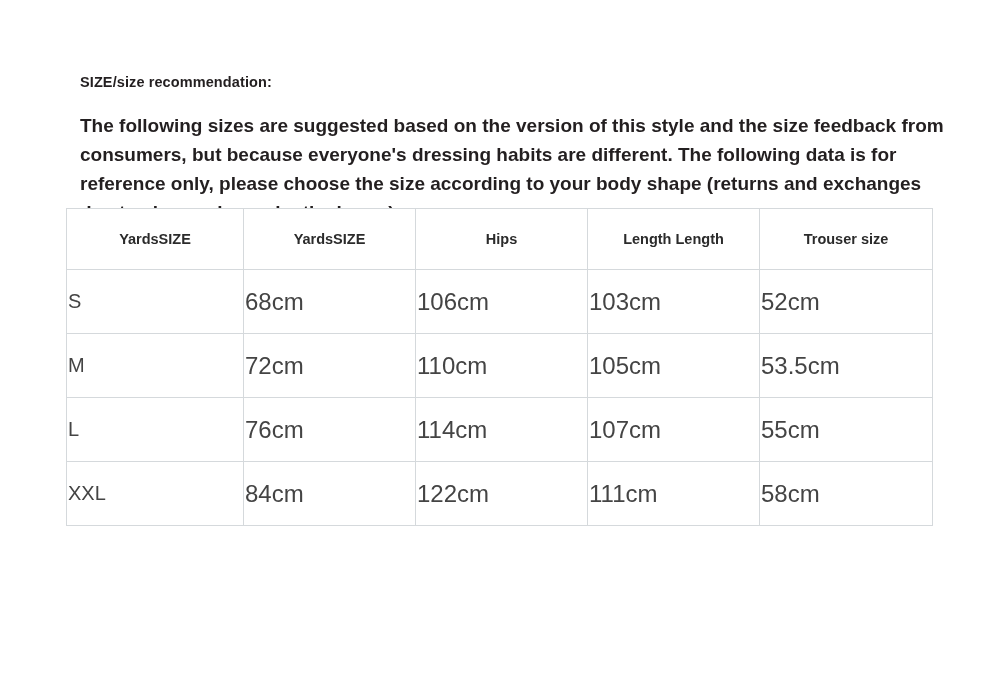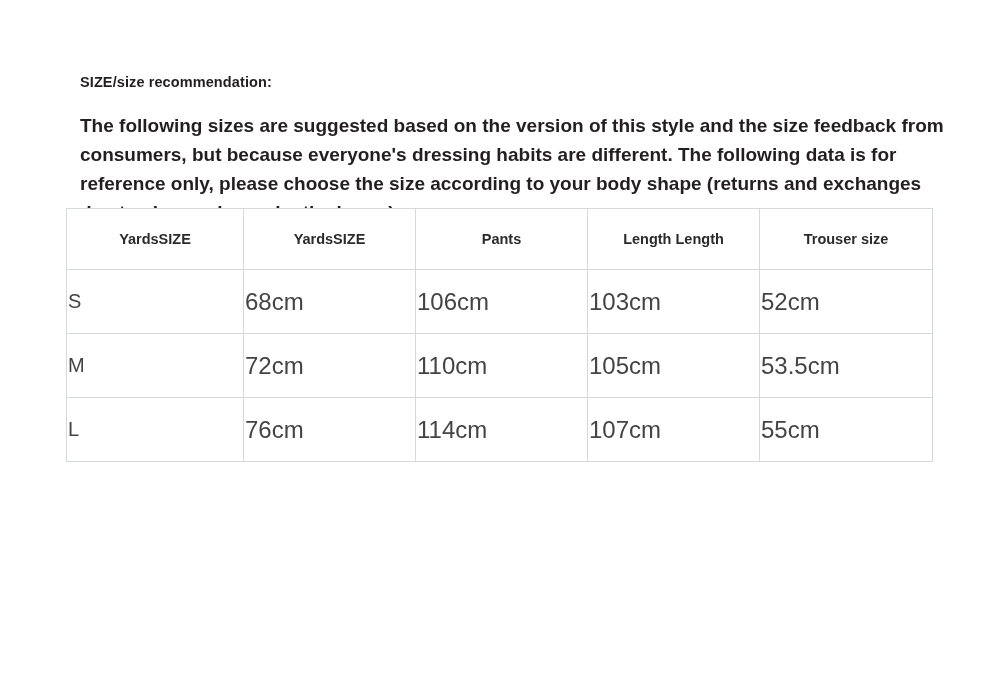--- a/index.html
+++ b/index.html
@@ -110,21 +110,21 @@
         <col class="c1">
           <col class="c2">
           <col class="c3">
           <col class="c4">
           <col class="c5">
       </colgroup>
       <thead>
         <tr>
           <th>YardsSIZE</th>
           <th>YardsSIZE</th>
-          <th>Pants</th>
+          <th>Hips</th>
           <th>Length Length</th>
           <th>Trouser size</th>
         </tr>
       </thead>
       <tbody>
         <tr>
           <td>S</td>
           <td>68cm</td>
           <td>106cm</td>
           <td>103cm</td>
@@ -137,17 +137,24 @@
           <td>105cm</td>
           <td>53.5cm</td>
         </tr>
         <tr>
           <td>L</td>
           <td>76cm</td>
           <td>114cm</td>
           <td>107cm</td>
           <td>55cm</td>
         </tr>
+        <tr>
+          <td>XXL</td>
+          <td>84cm</td>
+          <td>122cm</td>
+          <td>111cm</td>
+          <td>58cm</td>
+        </tr>
       </tbody>
     </table>
   </div>
 
 </div>
 
 </body></html>

